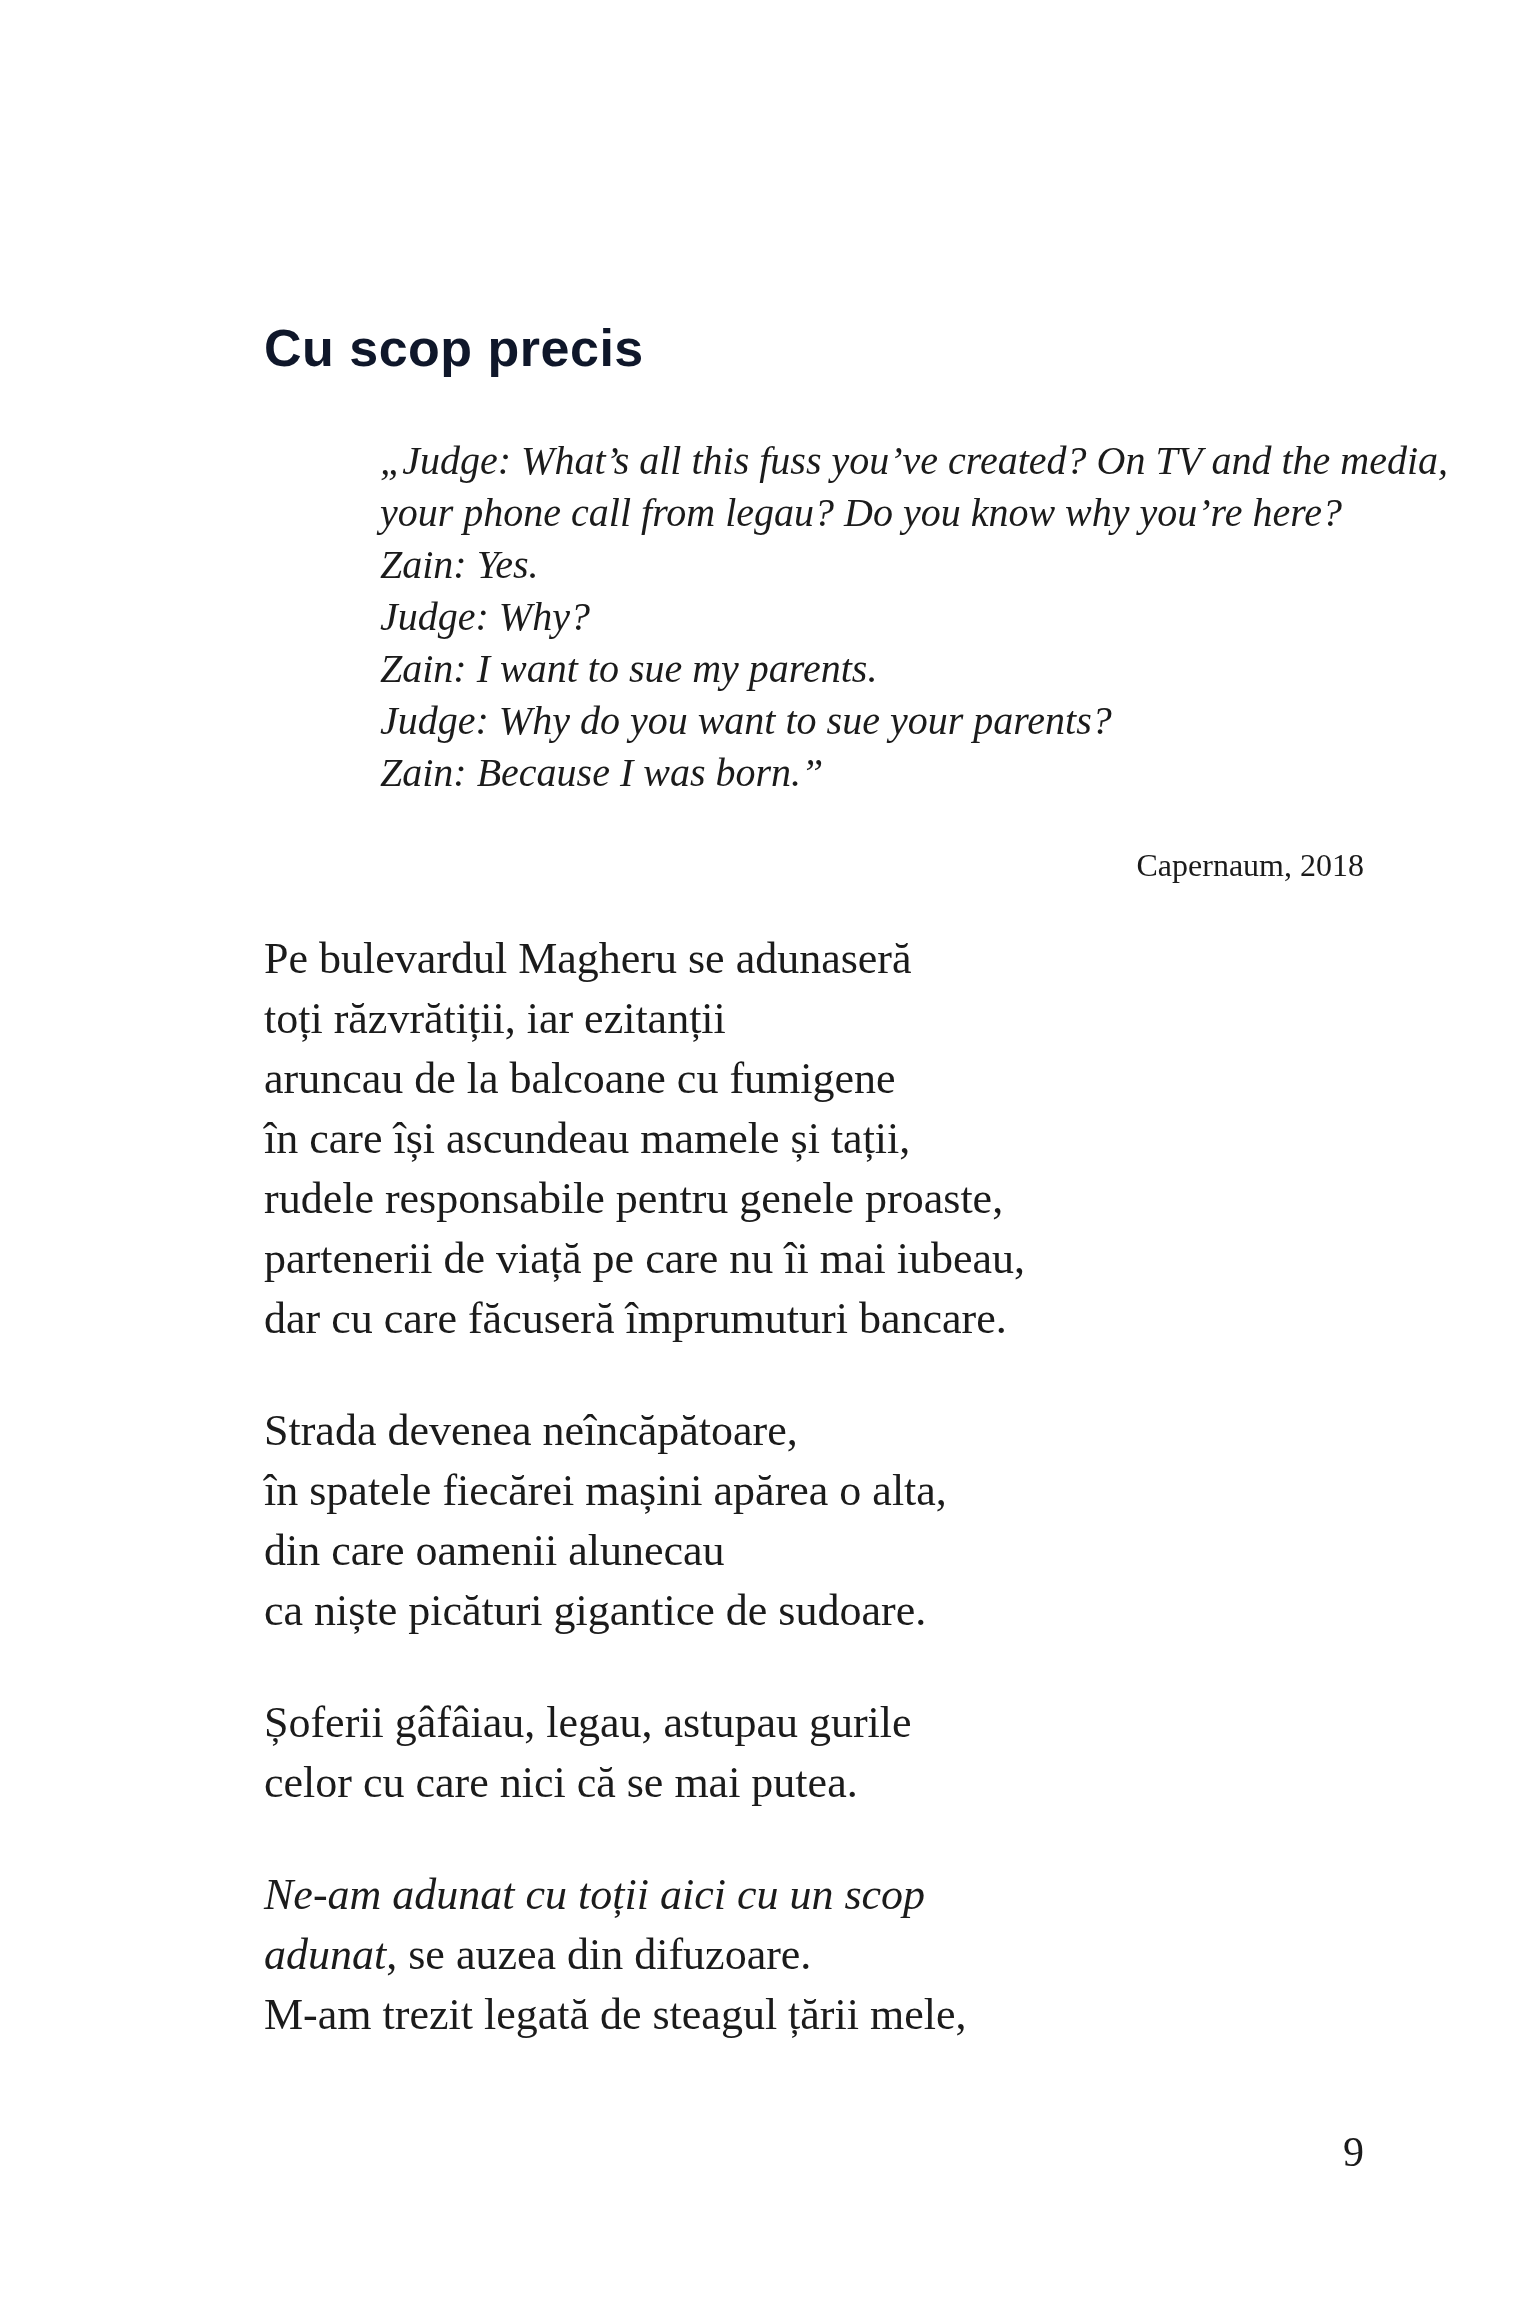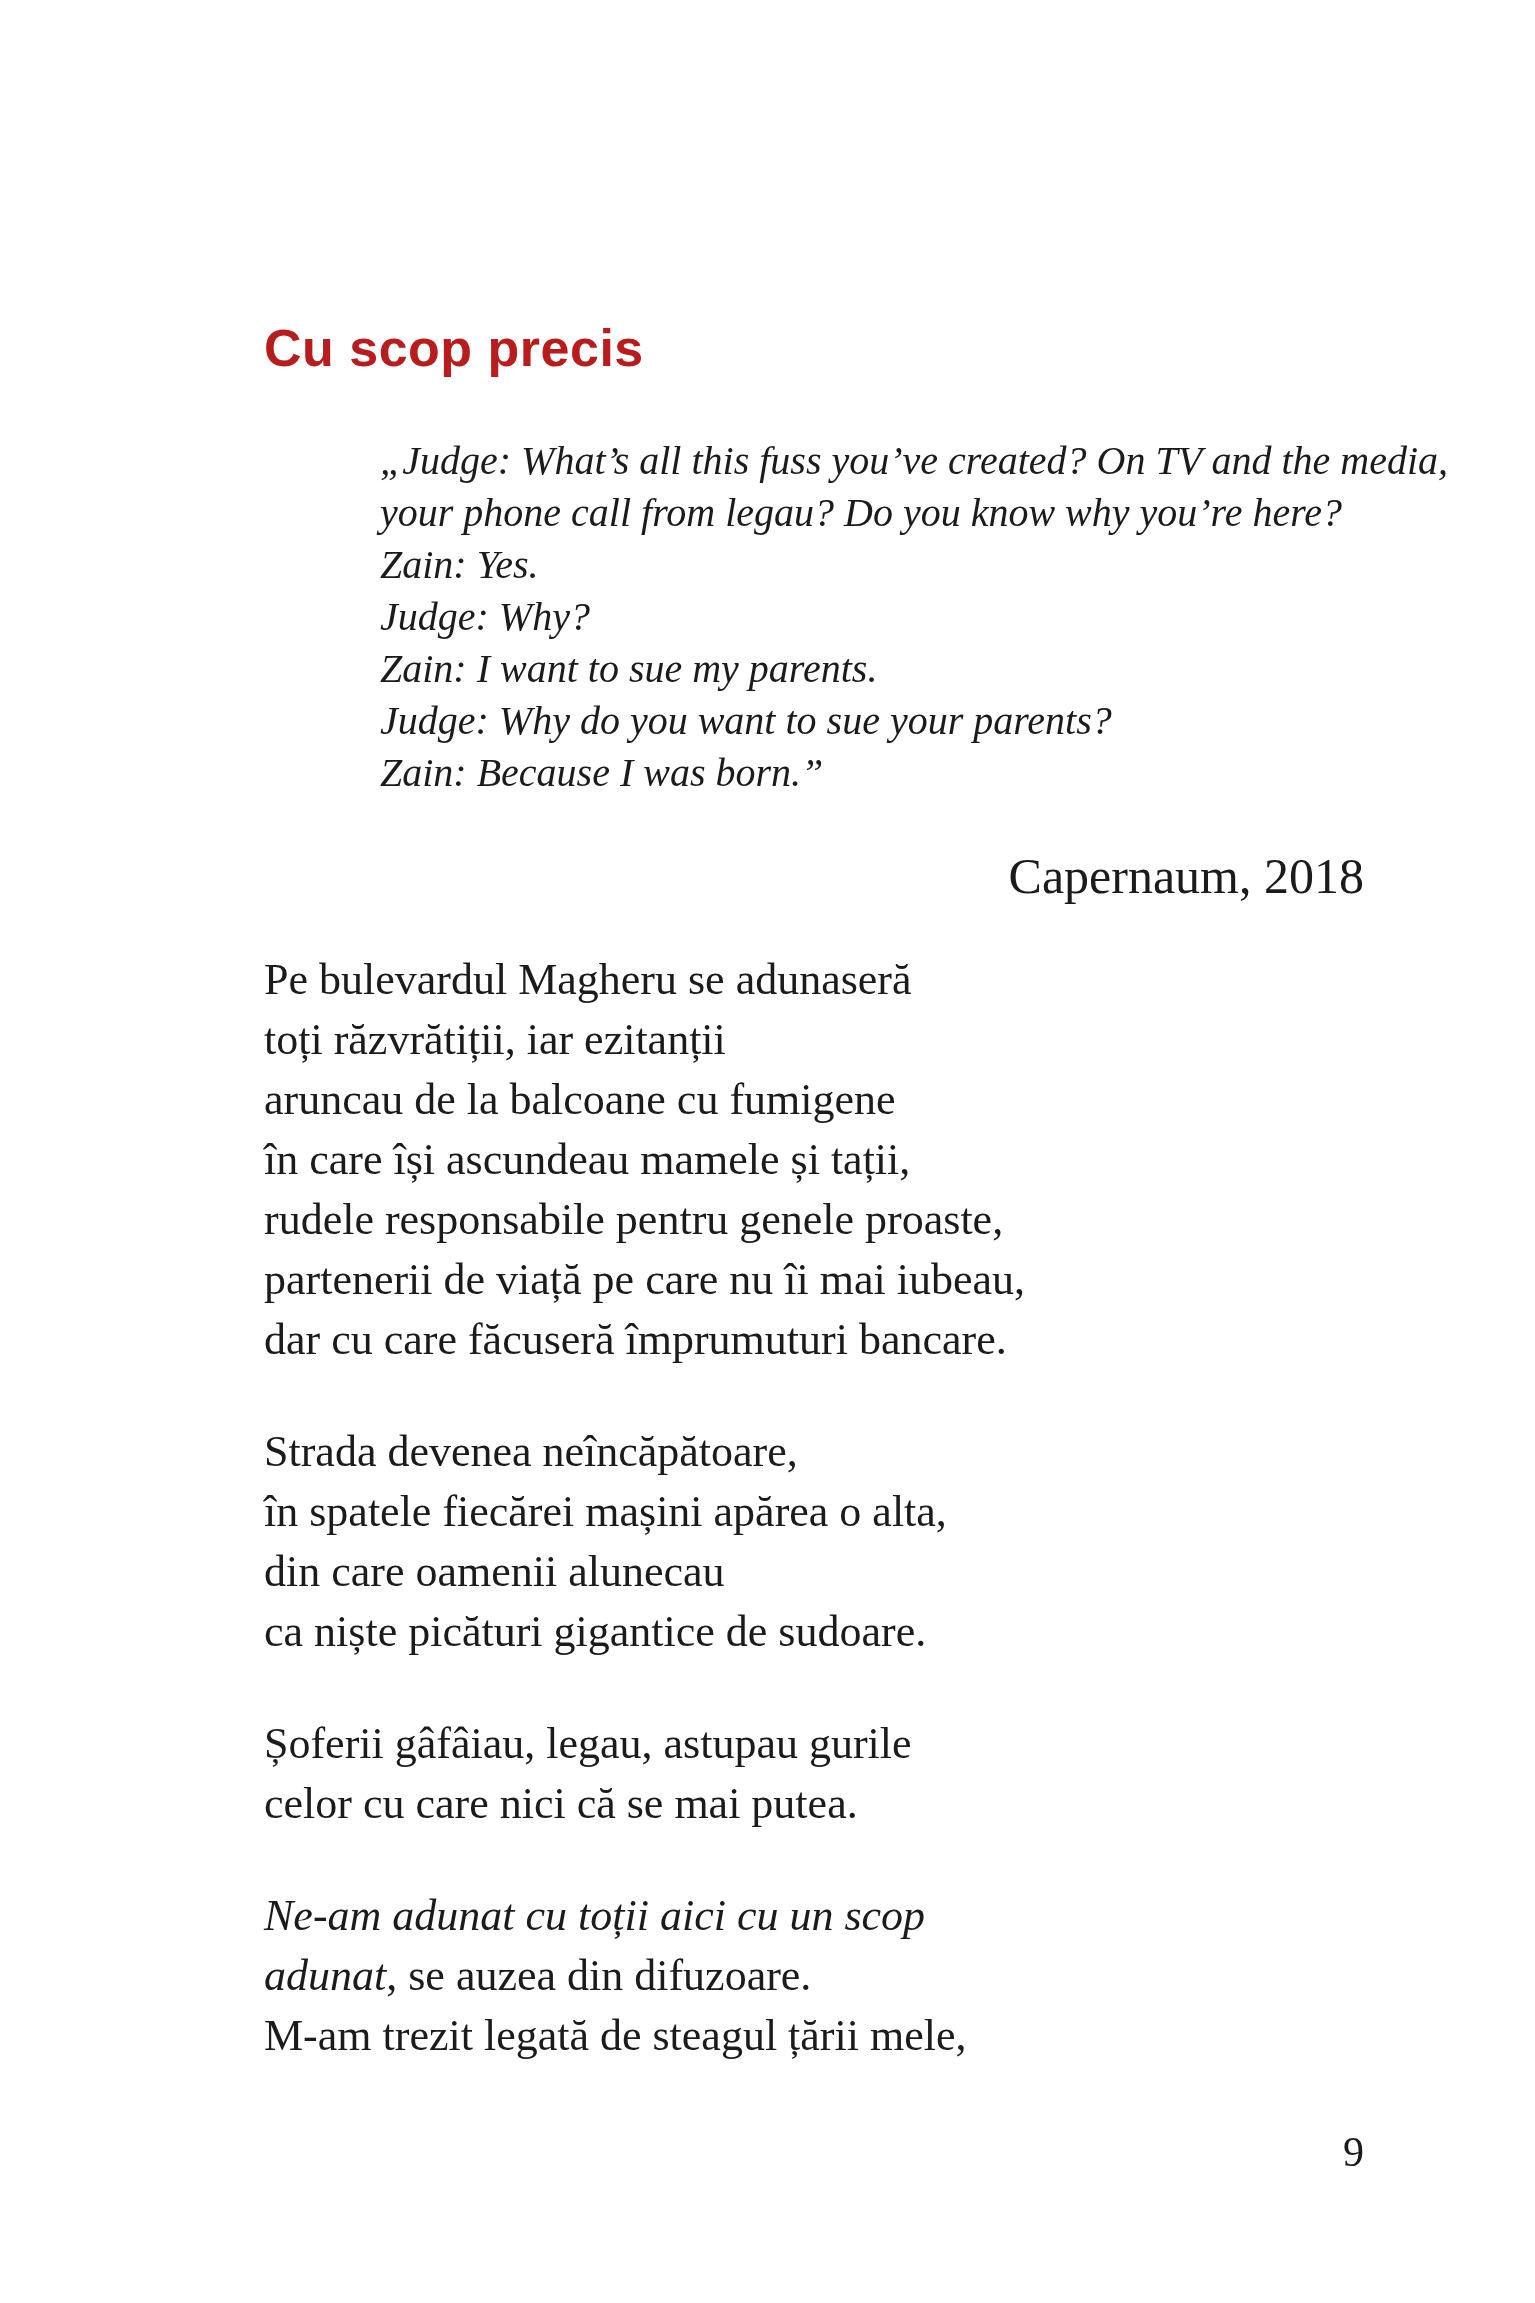--- a/index.html
+++ b/index.html
@@ -13,37 +13,37 @@
     box-sizing: border-box;
     padding: 320px 171px 0 264px;
     font-family: "Liberation Serif", serif;
     overflow: hidden;
   }
   .title {
     font-family: "Liberation Sans", sans-serif;
     font-weight: 600;
     font-size: 52px;
     line-height: 1.1;
-    color: #b91c1c;
+    color: #0f172a;
     margin: 0;
     letter-spacing: 0.5px;
   }
   .epigraph {
     margin-top: 58px;
     margin-left: 116px;
     font-style: italic;
     font-size: 40px;
     line-height: 52px;
   }
   .ep-line { white-space: nowrap; }
   .attribution {
     width: 1100px;
     margin-top: 48px;
     text-align: right;
-    font-size: 50px;
+    font-size: 32px;
     font-style: normal;
   }
   .poem {
     margin-top: 45px;
     font-size: 44px;
     line-height: 60px;
   }
   .stanza { margin-bottom: 52px; }
   .line { white-space: nowrap; }
   .it { font-style: italic; }

